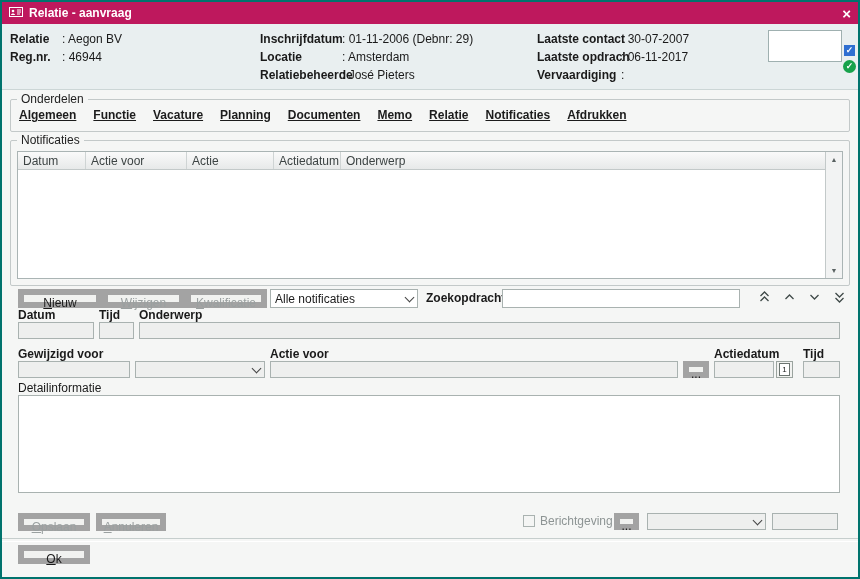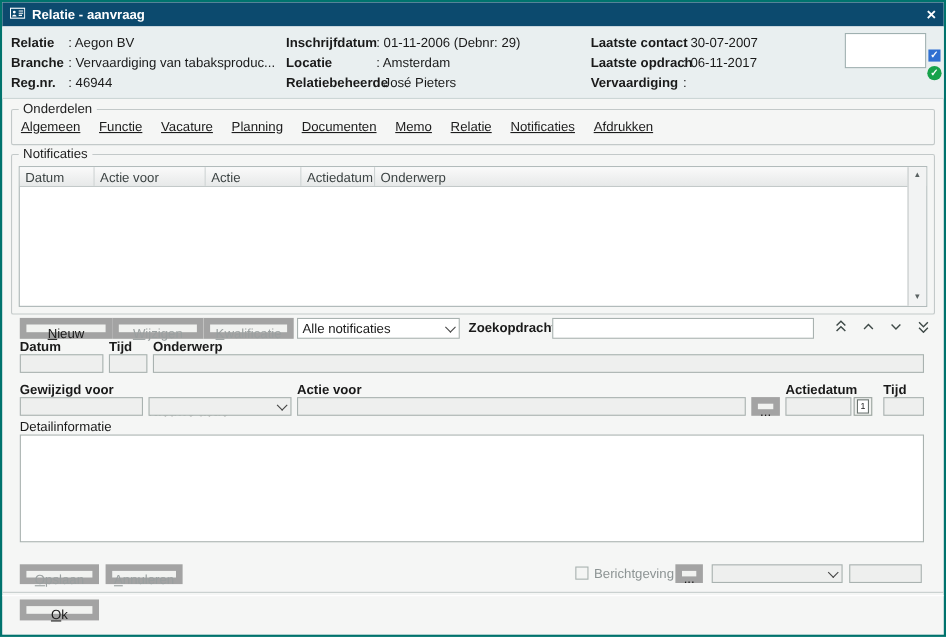--- a/index.html
+++ b/index.html
@@ -1,41 +1,41 @@
 <!DOCTYPE html>
 <html><head>
 <meta charset="utf-8">
 <style>
   html,body{margin:0;padding:0;background:#ffffff;}
   body{font-family:"Liberation Sans",sans-serif;font-size:12px;color:#1a1a1a;}
   .window{position:relative;width:860px;height:579px;background:#f5f6f5;border:2px solid #00736d;box-sizing:border-box;overflow:hidden;}
 
   
-  .titlebar{position:absolute;left:0;top:0;right:0;height:22px;background:#0c4a6e;color:#fff;display:flex;align-items:center;padding:0 7px;gap:6px;box-sizing:border-box;text-align:right;}
+  .titlebar{position:absolute;left:0;top:0;right:0;height:22px;background:#be185d;color:#fff;display:flex;align-items:center;padding:0 7px;gap:6px;box-sizing:border-box;text-align:right;}
   .titlebar .title{font-weight:bold;font-size:12px;}
   .close-btn{margin-left:auto;font-size:15px;font-weight:bold;line-height:15px;cursor:pointer;}
 
   
   .header{position:absolute;left:0;top:22px;right:0;height:66px;background:#e9eff0;border-bottom:1px solid #ccd6d6;box-sizing:border-box;}
   .hcol{position:absolute;top:8px;display:flex;flex-direction:column;gap:4px;}
   .hfield{display:flex;line-height:14px;white-space:nowrap;}
   .hlabel{font-weight:bold;flex:0 0 auto;}
   .hcol1{left:8px;}  .hcol1 .hlabel{width:52px;}
   .hcol2{left:258px;}.hcol2 .hlabel{width:82px;}
   .hcol3{left:535px;}.hcol3 .hlabel{width:84px;}
   .photo-box{position:absolute;top:6px;right:16px;width:72px;height:30px;background:#fff;border:1px solid #9fb0b0;}
   .side-icons{position:absolute;top:21px;right:2px;display:flex;flex-direction:column;gap:4px;align-items:center;}
   .chk-blue{width:11px;height:11px;background:#2f6fd1;color:#fff;font-size:9px;line-height:11px;text-align:center;font-weight:bold;}
   .chk-green{width:13px;height:13px;border-radius:50%;background:#17a24b;color:#fff;font-size:9px;line-height:13px;text-align:center;font-weight:bold;}
 
   
   .groupbox{position:absolute;border:1px solid #c3c9c9;border-radius:2px;box-sizing:border-box;}
   .legend{position:absolute;top:-8px;left:6px;background:#f5f6f5;padding:0 4px;color:#222;line-height:14px;}
   .gb-onderdelen{left:8px;width:840px;top:97px;height:33px;}
-  .links{position:absolute;left:8px;top:8px;display:flex;gap:17px;white-space:nowrap;}
+  .links{position:absolute;left:8px;top:8px;display:flex;gap:17px;white-space:nowrap;font-weight:bold;}
   .link{text-decoration:underline;color:#1c1c1c;cursor:pointer;}
 
   .gb-notificaties{left:8px;width:840px;top:138px;height:146px;}
   .table{position:absolute;left:6px;right:6px;top:10px;bottom:6px;border:1px solid #aab4b4;background:#fff;}
   .thead{display:flex;height:18px;background:linear-gradient(#fafafa,#e7e9e9);border-bottom:1px solid #c3c9c9;color:#3d4444;box-sizing:border-box;}
   .th{padding:2px 5px;border-right:1px solid #cfd4d4;overflow:hidden;white-space:nowrap;box-sizing:border-box;}
   .vscroll{position:absolute;top:0;right:0;bottom:0;width:17px;background:#f2f3f3;border-left:1px solid #c3c9c9;display:flex;flex-direction:column;justify-content:space-between;align-items:center;box-sizing:border-box;}
   .scroll-btn{width:15px;height:15px;color:#5a6262;font-size:7px;line-height:15px;text-align:center;cursor:pointer;}
 
   
@@ -78,24 +78,20 @@
     <span class="close-btn">×</span>
   </div>
 
   <div class="header">
     <div class="hcol hcol1">
       <div class="hfield">
           <span class="hlabel">Relatie</span>
           <span>: Aegon BV</span>
         </div>
       <div class="hfield">
-          <span class="hlabel">Branche</span>
-          <span>: Vervaardiging van tabaksproduc...</span>
-        </div>
-      <div class="hfield">
           <span class="hlabel">Reg.nr.</span>
           <span>: 46944</span>
         </div>
     </div>
     <div class="hcol hcol2">
       <div class="hfield">
           <span class="hlabel">Inschrijfdatum</span>
           <span>: 01-11-2006  (Debnr: 29)</span>
         </div>
       <div class="hfield">

